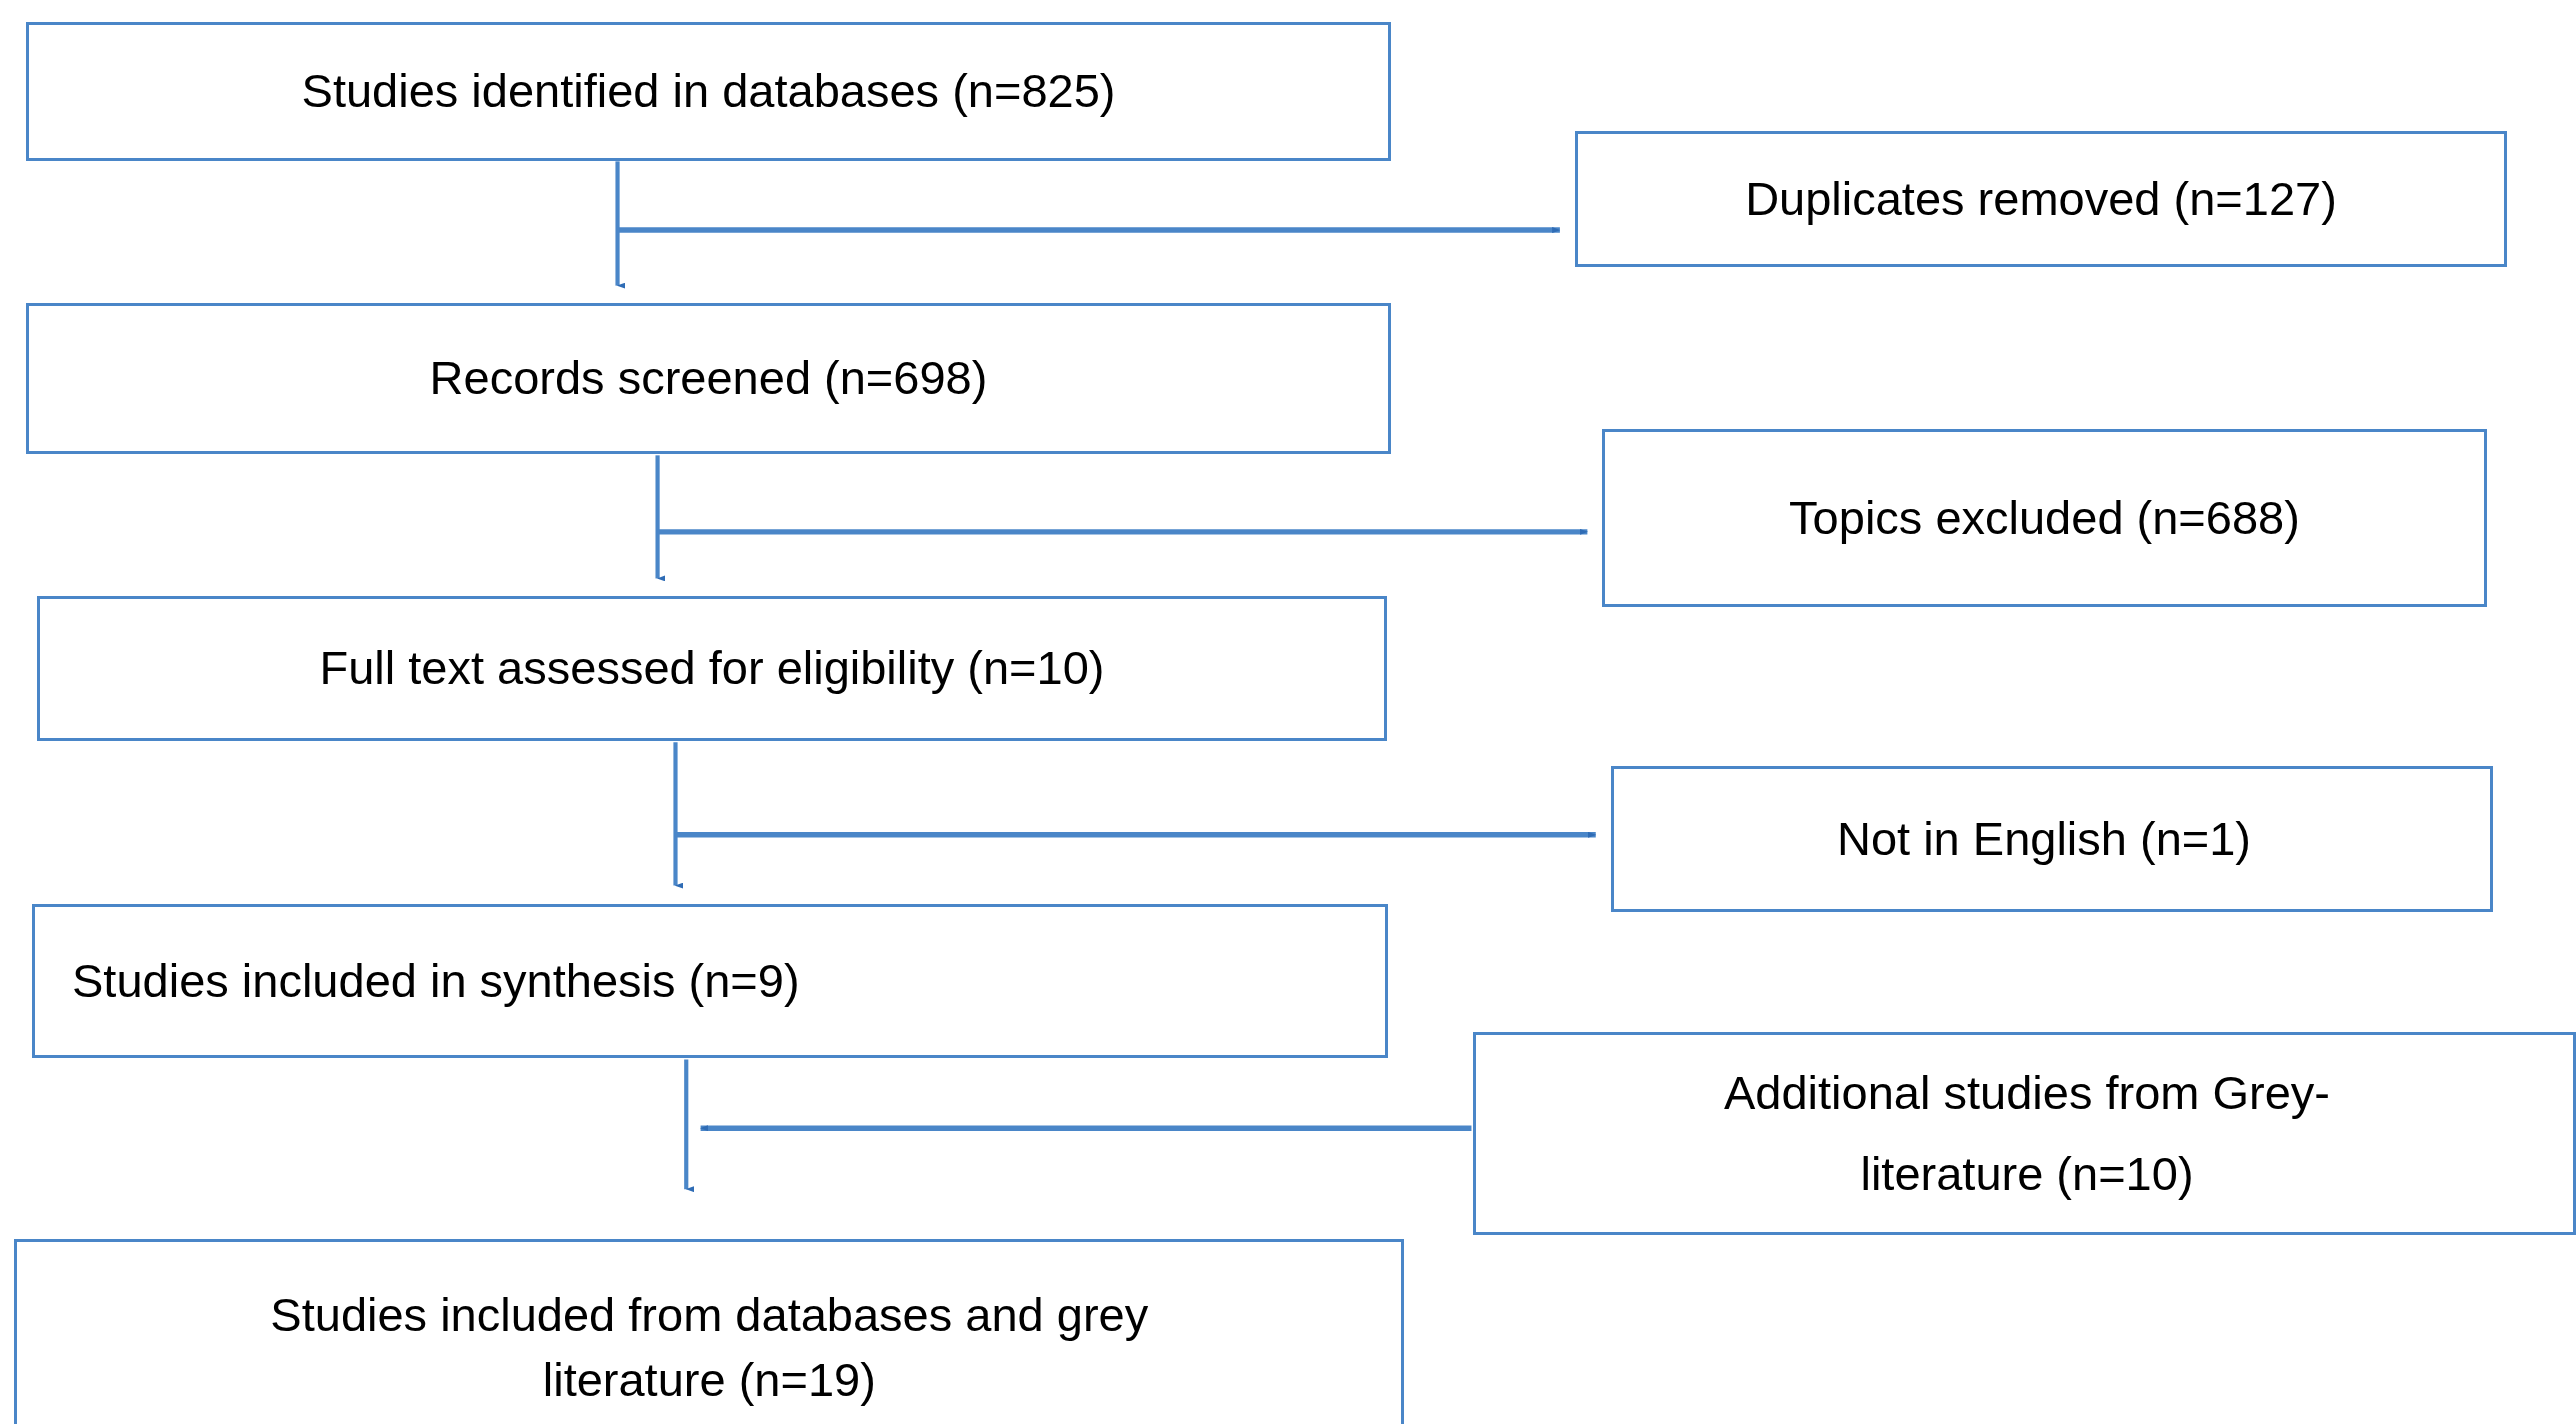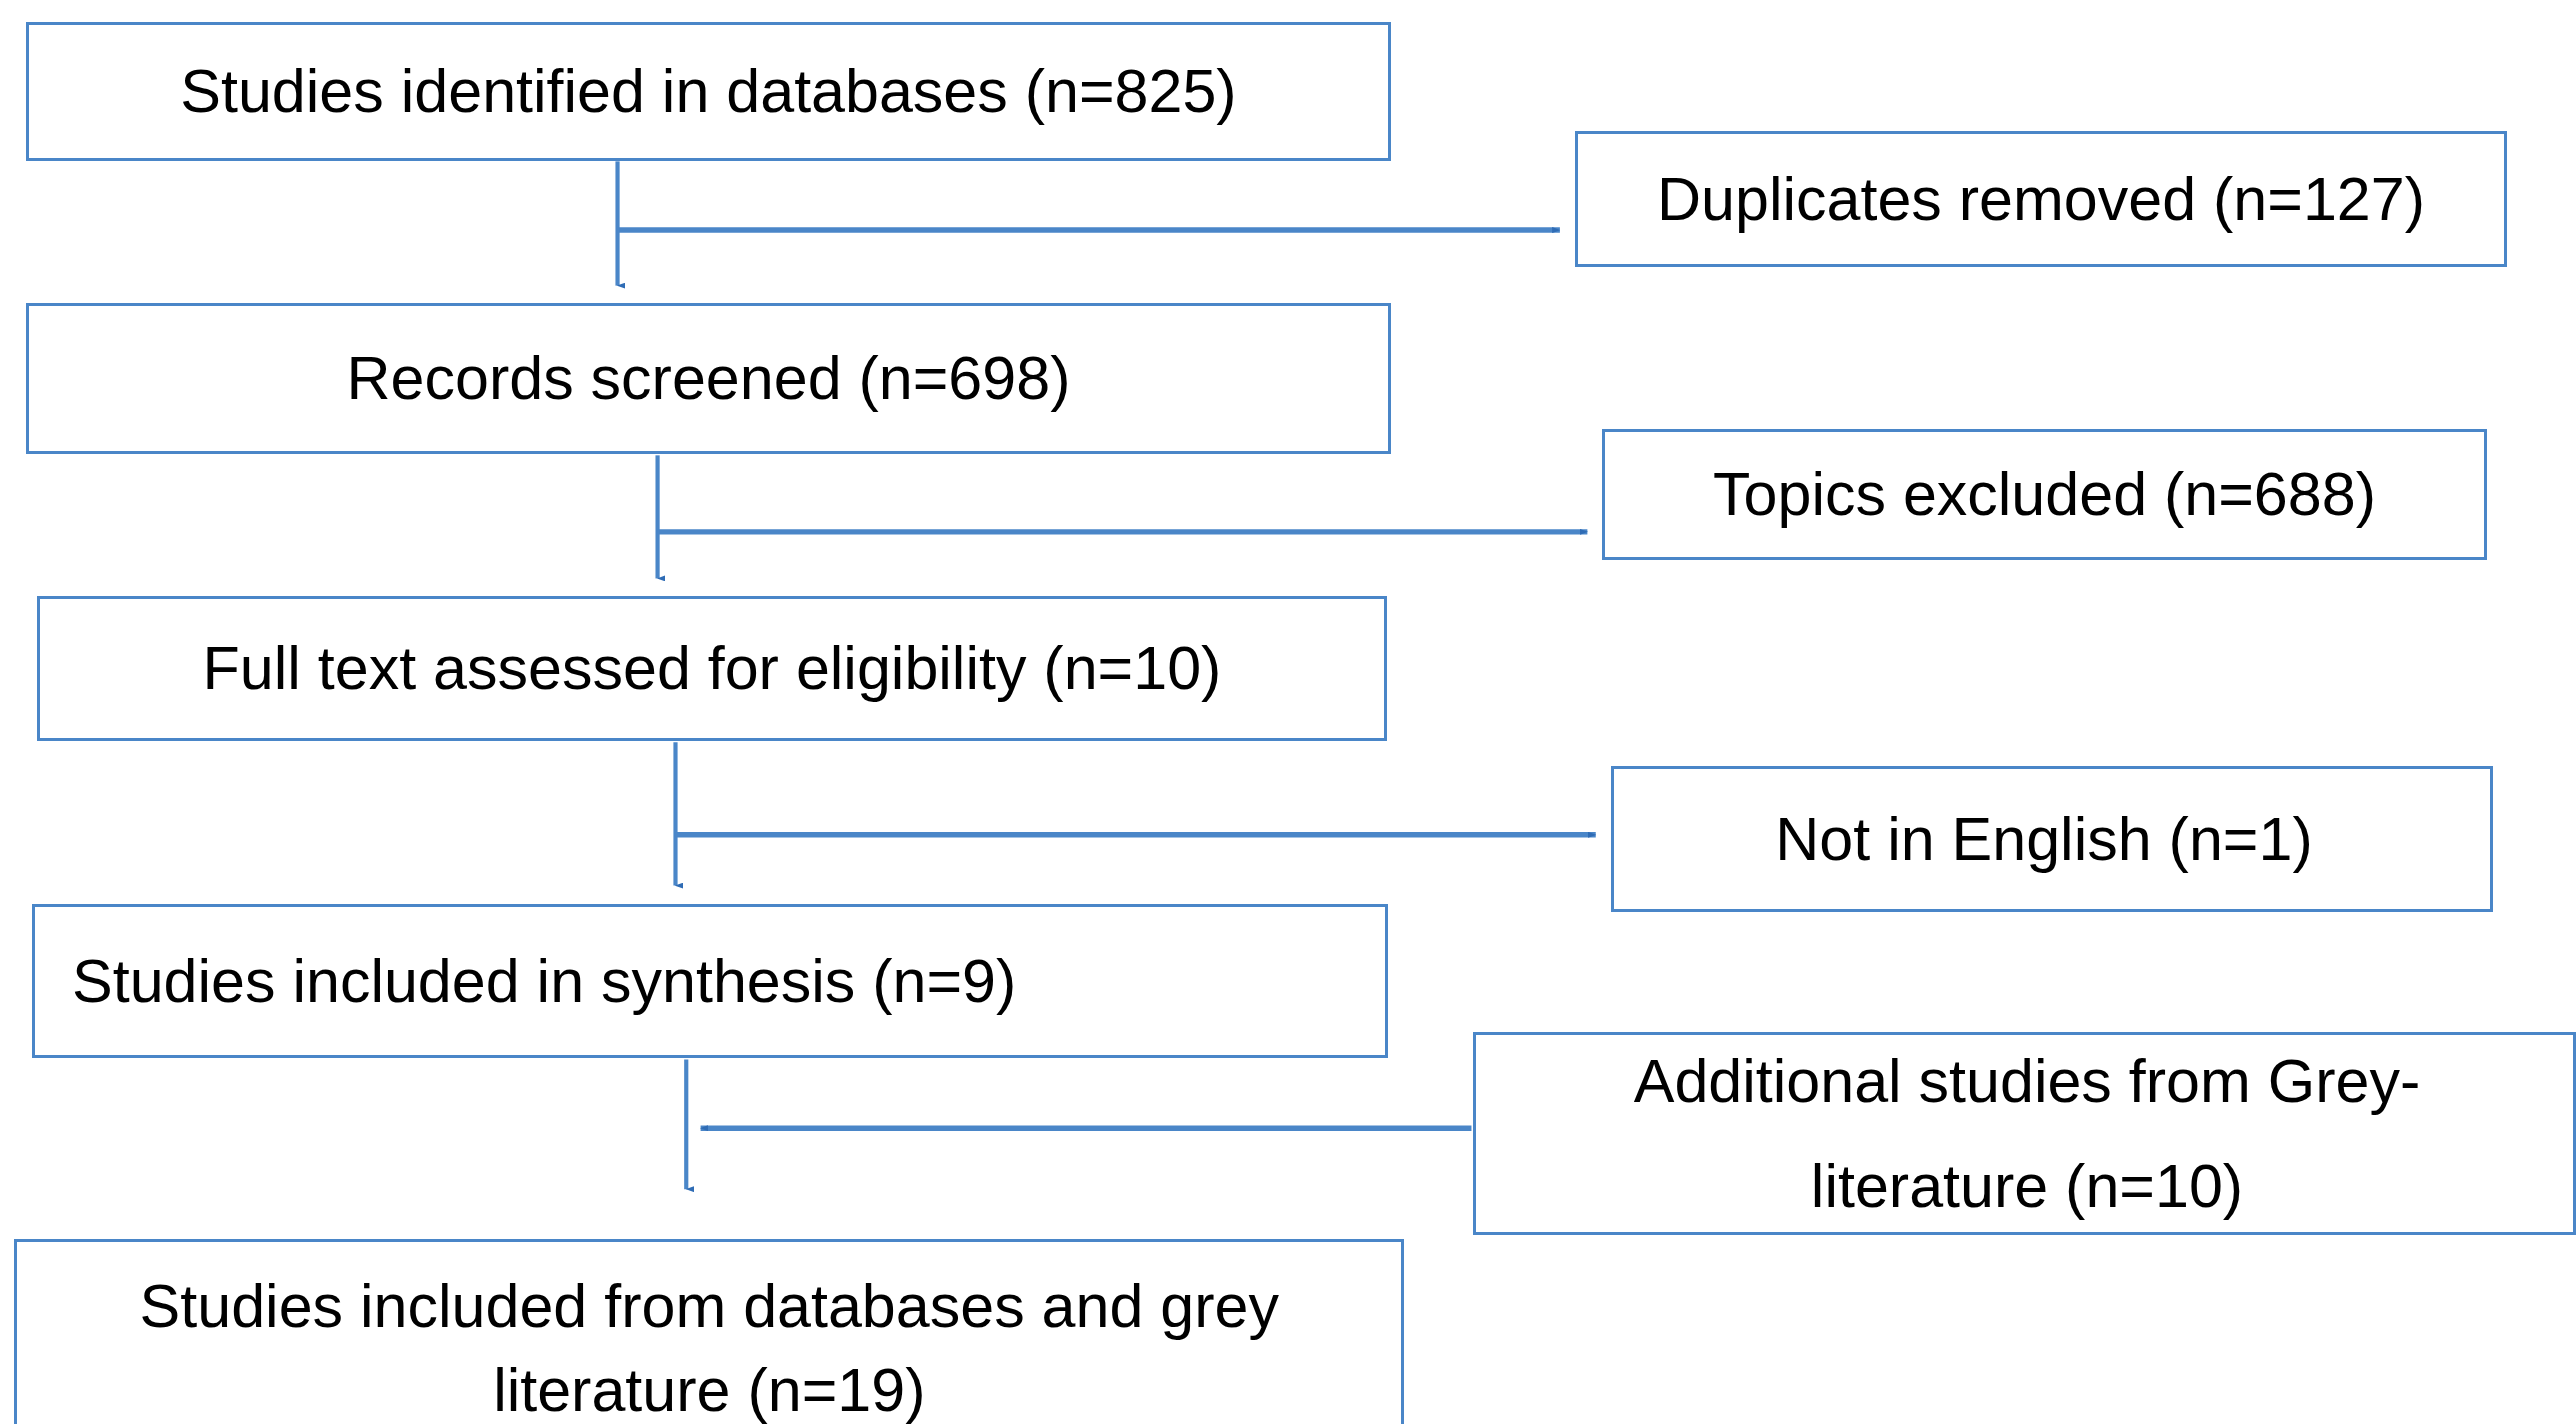--- a/index.html
+++ b/index.html
@@ -21,41 +21,41 @@
   .node {
     position: absolute;
     box-sizing: border-box;
     background: #ffffff;
     border: 3px solid #4a86c8;
     display: flex;
     align-items: center;
     justify-content: center;
     text-align: center;
     color: #000000;
-    font-size: 61px;
+    font-size: 47px;
     line-height: 1.38;
     letter-spacing: 0px;
     font-weight: 400;
     padding: 0 24px;
   }
   .node .label {
     display: block;
     width: 100%;
   }
   
   #box-identified   { left: 26px;  top: 21.5px;   width: 1365px; height: 139px; }
   #box-screened     { left: 26px;  top: 303px;  width: 1365px; height: 151px; }
   #box-fulltext     { left: 37px;  top: 596px;  width: 1350px; height: 145px; }
   #box-synthesis    { left: 32px;  top: 904px; width: 1356px; height: 154px;
                       justify-content: flex-start; padding-left: 37px; text-align: left; }
   #box-final        { left: 14.3px;  top: 1206px; width: 1390px; height: 218px; margin-top: 33px; }
 
   
   #box-duplicates   { left: 1575px; top: 131px;  width: 932px; height: 136px; }
-  #box-topics       { left: 1602px; top: 429px;  width: 885px; height: 131px; }
+  #box-topics       { left: 1602px; top: 429px;  width: 885px; height: 178px; }
   #box-notenglish   { left: 1611px; top: 766px; width: 882px; height: 146px; padding-left: 8px; }
   #box-grey         { left: 1473px; top: 1032px; width: 1103px; height: 203px;
                       line-height: 1.72; padding-left: 29px; }
 
   
   #connectors {
     position: absolute;
     left: 0; top: 0;
     width: 2576px;
     height: 1424px;

